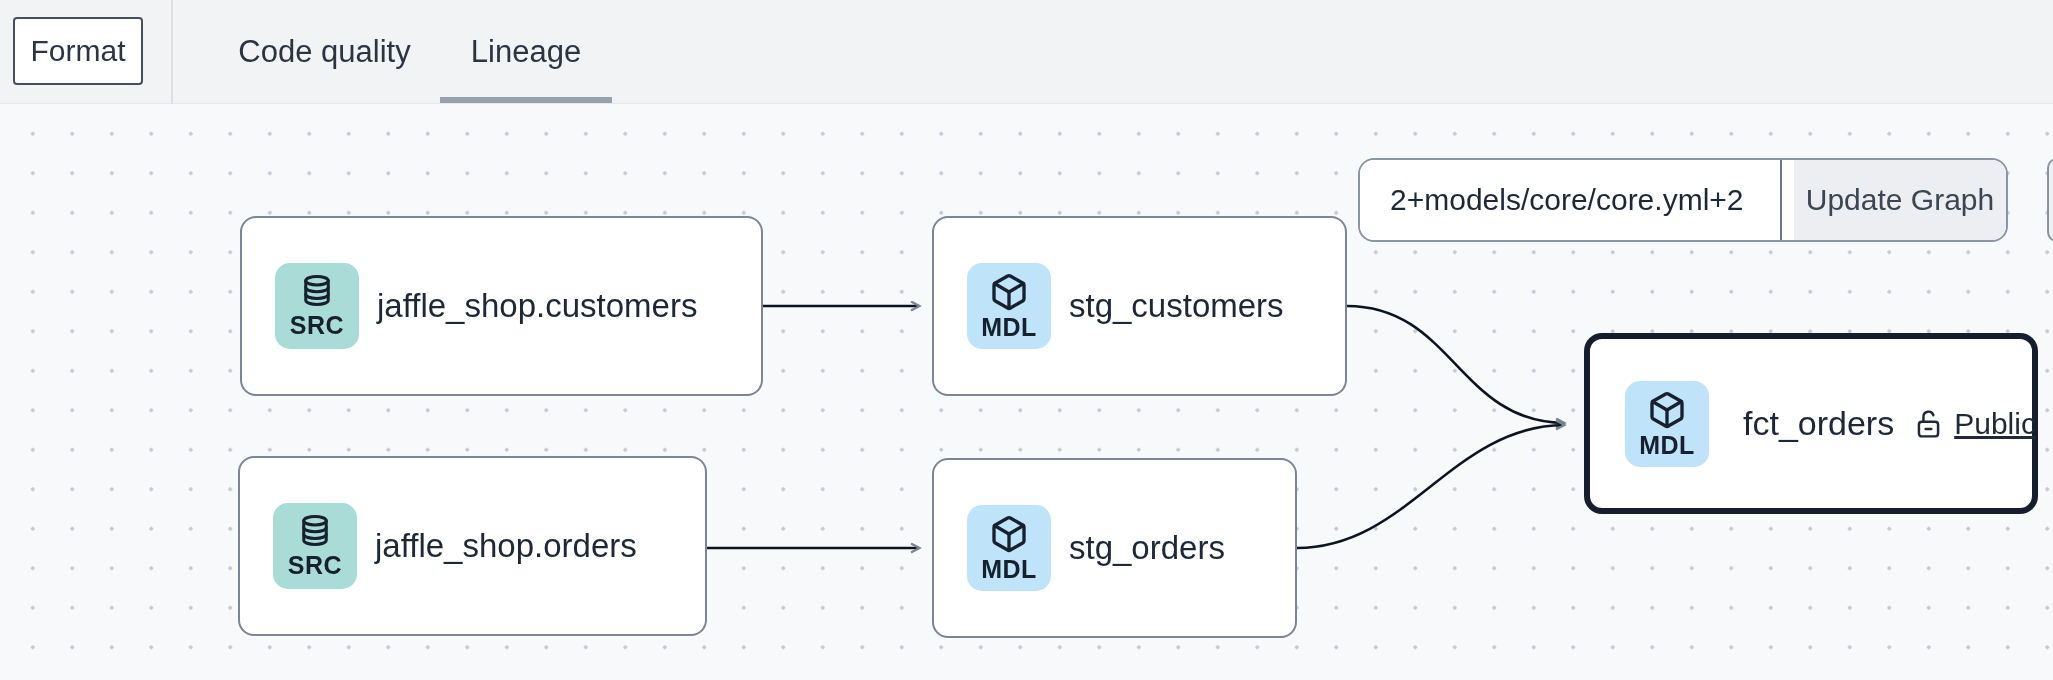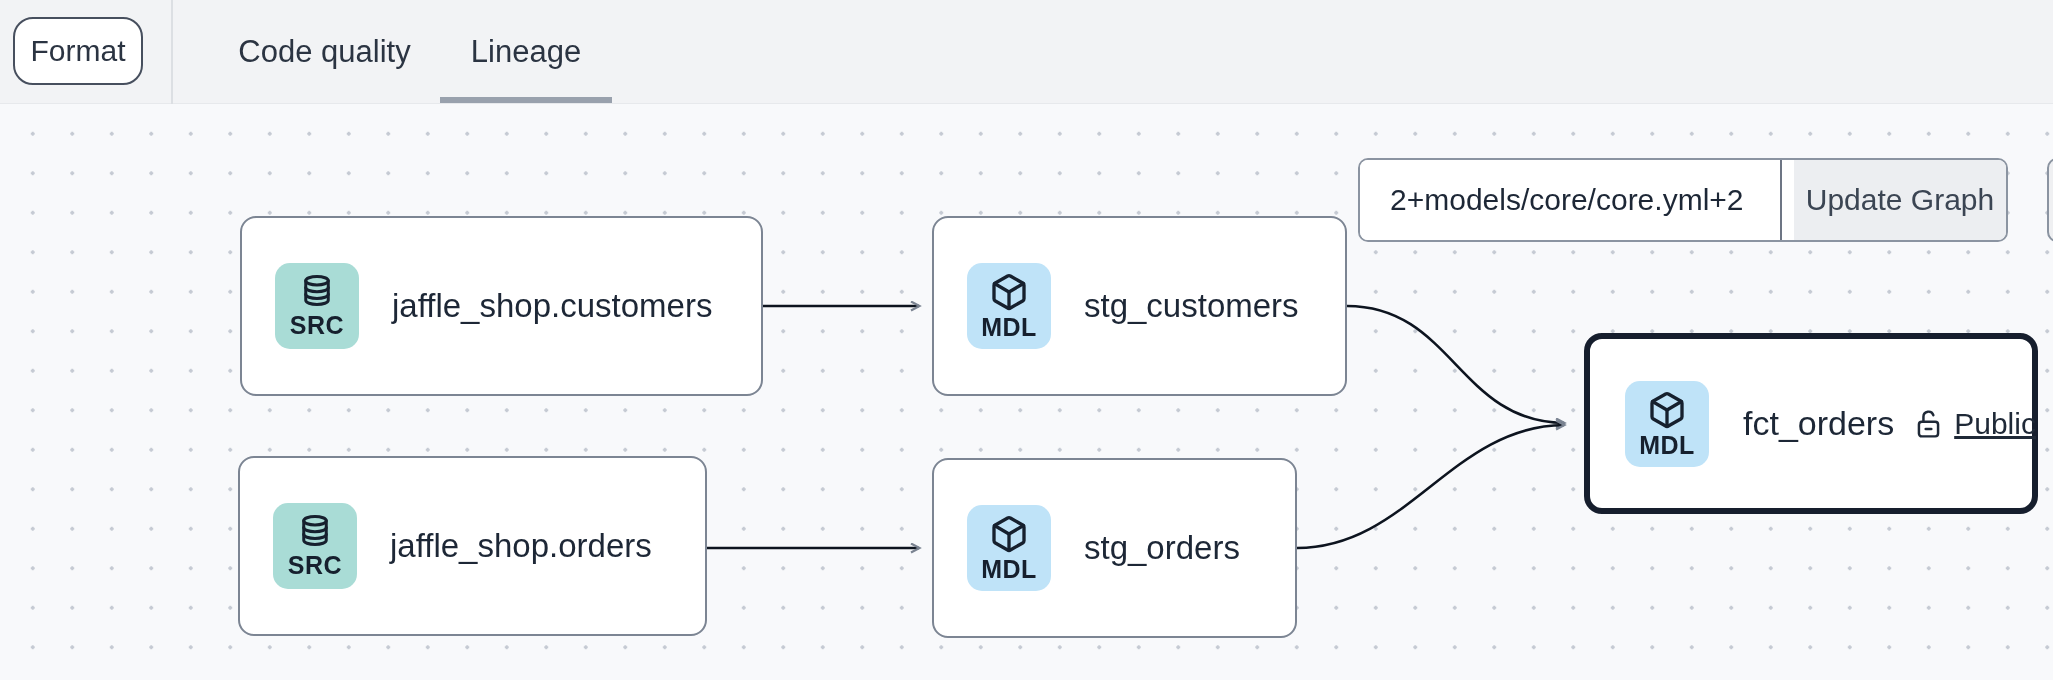--- a/index.html
+++ b/index.html
@@ -15,21 +15,21 @@
   .topbar {
     position:absolute; left:0; top:0; width:2053px; height:104px;
     background:#f2f3f5;
     border-bottom:1px solid #e7e9ec;
     z-index:30;
   }
   .format-btn {
     position:absolute; left:13px; top:17px; width:130px; height:68px;
     background:#ffffff;
     border:2.5px solid #474f5e;
-    border-radius:20px;
+    border-radius:4px;
     font-size:30px; color:#2b3442;
     display:flex; align-items:center; justify-content:center;
     cursor:pointer;
   }
   .topbar-divider {
     position:absolute; left:171px; top:0; width:2px; height:104px;
     background:#dcdfe3;
   }
   .tab {
     position:absolute; top:0; height:104px;
@@ -52,21 +52,21 @@
     background-position:13px 10px;
   }
 
   .edges { position:absolute; left:0; top:0; width:2053px; height:680px; z-index:5; pointer-events:none; }
 
   
   .node {
     position:absolute; background:#ffffff;
     border:2.5px solid #7c8593; border-radius:16px;
     display:flex; align-items:center;
-    padding-left:33px; gap:33px;
+    padding-left:33px; gap:18px;
     z-index:10; cursor:pointer;
   }
   .node.selected {
     border:6px solid #161e2d; border-radius:18px;
     padding-left:35px; gap:34px;
     z-index:11;
   }
   .icon-box {
     width:84px; height:86px; border-radius:15px;
     display:flex; flex-direction:column; align-items:center; justify-content:center;
@@ -81,21 +81,21 @@
   }
   .node-label { font-size:33px; color:#1d2736; white-space:nowrap; }
   .node-text-col { display:flex; gap:21px; }
   .node-title { font-size:34px; color:#1d2736; white-space:nowrap; }
   .access-row { display:flex; align-items:center; gap:12px; }
   .access-label { font-size:30px; color:#1f2937;text-decoration:underline; }
 
   
   .selector-group {
     position:absolute; left:1358px; top:158px; width:650px; height:84px;
-    border:2px solid #8b94a1; border-radius:10px;
+    border:2px solid #8b94a1; border-radius:16px;
     display:flex; overflow:hidden; background:#ffffff;
     z-index:20;
   }
   .selector-input {
     width:420px; height:100%; border:none; outline:none;
     background:#ffffff; padding:0 30px;
     font-family:"Liberation Sans","DejaVu Sans",sans-serif;
     font-size:30px; color:#1d2736;
   }
   .selector-divider { width:2px; background:#6d7584; }

